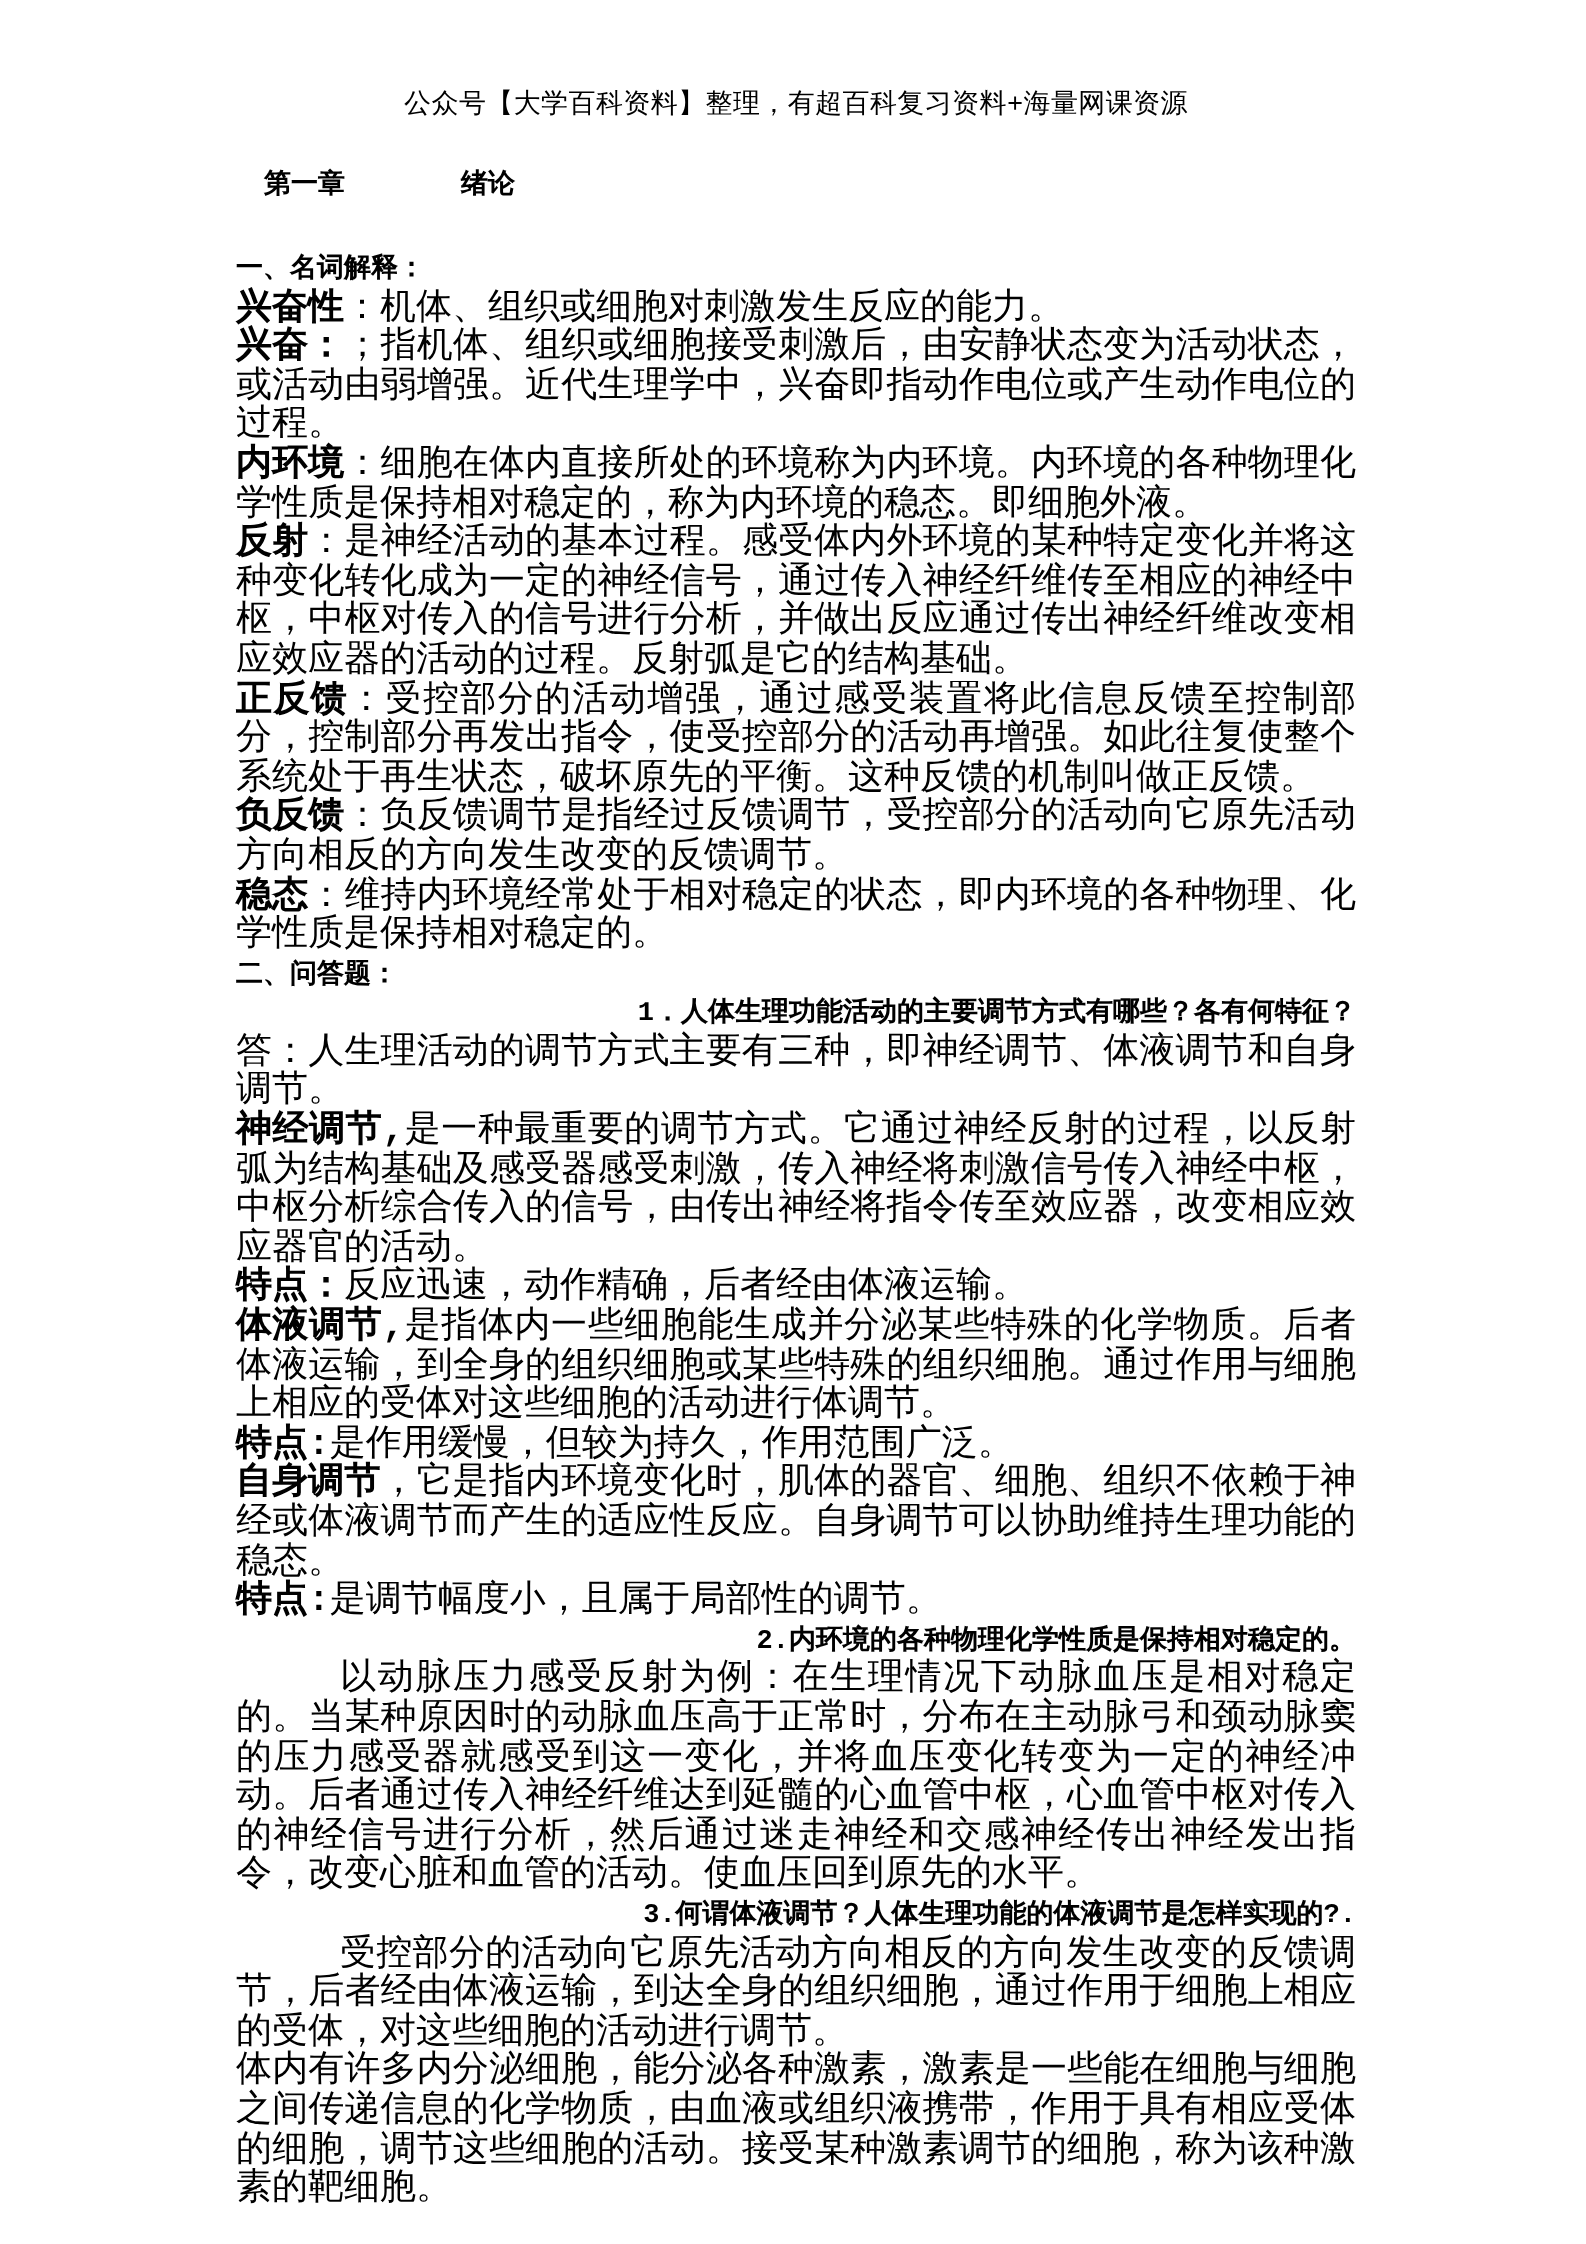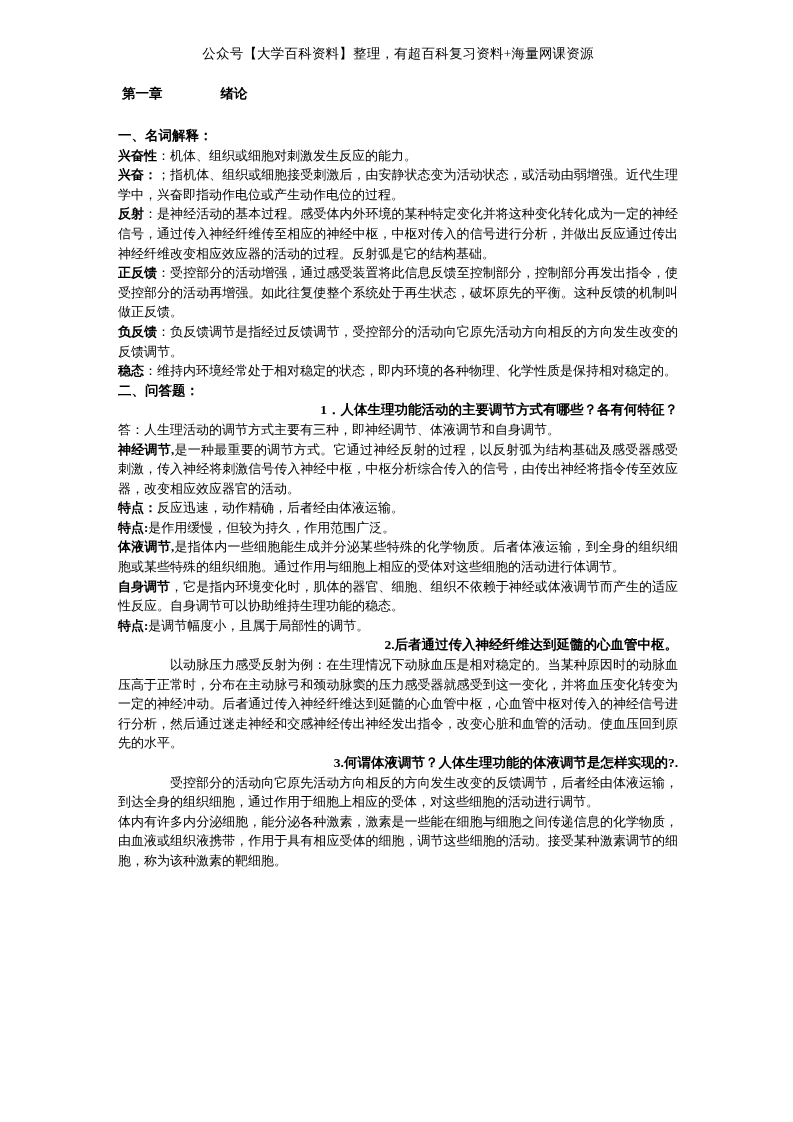--- a/index.html
+++ b/index.html
@@ -18,56 +18,57 @@
     margin: 0 auto;
     background: #ffffff;
     overflow: hidden;
     box-sizing: border-box;
   }
   .content {
     position: absolute;
     left: 118px;
     top: 44px;
     width: 560px;
+    font-family: Liberation Mono, monospace;
   }
 
   
   .site-header {
     font-size: 13.5px;
     line-height: 20px;
     text-align: center;
     letter-spacing: 0.2px;
     margin: 0 0 20px 0;
     white-space: nowrap;
   }
 
   
   .chapter-title {
     font-size: 13.5px;
     line-height: 20px;
     font-weight: bold;
-    margin: 0 0 22px 4px;
+    margin: 0 0 22px 14px;
   }
   .chapter-title .chapter-no { margin-right: 0; }
   .chapter-title .gap {
     display: inline-block;
     width: 58px;
   }
 
   
   .section-heading {
     font-size: 13.5px;
     line-height: 19.6px;
     font-weight: bold;
     margin: 0;
   }
 
   
   p.para {
-    font-size: 13px;
+    font-size: 18px;
     line-height: 19.6px;
     margin: 0;
     text-align: justify;
     text-justify: inter-ideograph;
     letter-spacing: 0;
   }
   p.para.indent { text-indent: 52px; }
   p.para .term {
     font-weight: bold;
   }
@@ -90,48 +91,49 @@
     <div class="chapter-title">
       <span class="chapter-no">第一章</span><span class="gap"></span><span>绪论</span>
     </div>
 
     <div class="section-heading">一、名词解释：</div>
 
     <p class="para"><span class="term">兴奋性</span><span>：</span><span>机体、组织或细胞对刺激发生反应的能力。</span></p>
 
     <p class="para"><span class="term">兴奋：</span><span>；</span><span>指机体、组织或细胞接受刺激后，由安静状态变为活动状态，或活动由弱增强。近代生理学中，兴奋即指动作电位或产生动作电位的过程。</span></p>
 
+    <p class="para"><span class="term">内环境</span><span>：</span><span>细胞在体内直接所处的环境称为内环境。内环境的各种物理化学性质是保持相对稳定的，称为内环境的稳态。即细胞外液。</span></p>
 
     <p class="para"><span class="term">反射</span><span>：</span><span>是神经活动的基本过程。感受体内外环境的某种特定变化并将这种变化转化成为一定的神经信号，通过传入神经纤维传至相应的神经中枢，中枢对传入的信号进行分析，并做出反应通过传出神经纤维改变相应效应器的活动的过程。反射弧是它的结构基础。</span></p>
 
     <p class="para"><span class="term">正反馈</span><span>：</span><span>受控部分的活动增强，通过感受装置将此信息反馈至控制部分，控制部分再发出指令，使受控部分的活动再增强。如此往复使整个系统处于再生状态，破坏原先的平衡。这种反馈的机制叫做正反馈。</span></p>
 
     <p class="para"><span class="term">负反馈</span><span>：</span><span>负反馈调节是指经过反馈调节，受控部分的活动向它原先活动方向相反的方向发生改变的反馈调节。</span></p>
 
     <p class="para"><span class="term">稳态</span><span>：</span><span>维持内环境经常处于相对稳定的状态，即内环境的各种物理、化学性质是保持相对稳定的。</span></p>
 
     <div class="section-heading">二、问答题：</div>
 
     <div class="q-heading"><span>1．</span><span>人体生理功能活动的主要调节方式有哪些？各有何特征？</span></div>
 
     <p class="para"><span>答：人生理活动的调节方式主要有三种，即神经调节、体液调节和自身调节。</span></p>
 
     <p class="para"><span class="term">神经调节,</span><span>是一种最重要的调节方式。它通过神经反射的过程，以反射弧为结构基础及感受器感受刺激，传入神经将刺激信号传入神经中枢，中枢分析综合传入的信号，由传出神经将指令传至效应器，改变相应效应器官的活动。</span></p>
 
     <p class="para"><span class="term">特点：</span><span>反应迅速，动作精确，后者经由体液运输。</span></p>
 
+    <p class="para"><span class="term">体液调节,</span><span>是指体内一些细胞能生成并分泌某些特殊的化学物质。后者体液运输，到全身的组织细胞或某些特殊的组织细胞。通过作用与细胞上相应的受体对这些细胞的活动进行体调节。</span></p>
+
     <p class="para"><span class="term">特点:</span><span>是作用缓慢，但较为持久，作用范围广泛。</span></p>
-
-    <p class="para"><span class="term">体液调节,</span><span>是指体内一些细胞能生成并分泌某些特殊的化学物质。后者体液运输，到全身的组织细胞或某些特殊的组织细胞。通过作用与细胞上相应的受体对这些细胞的活动进行体调节。</span></p>
 
     <p class="para"><span class="term">自身调节</span><span>，它是指内环境变化时，肌体的器官、细胞、组织不依赖于神经或体液调节而产生的适应性反应。自身调节可以协助维持生理功能的稳态。</span></p>
 
     <p class="para"><span class="term">特点:</span><span>是调节幅度小，且属于局部性的调节。</span></p>
 
-    <div class="q-heading"><span>2.</span><span>后者通过传入神经纤维达到延髓的心血管中枢。</span></div>
+    <div class="q-heading"><span>2.</span><span>内环境的各种物理化学性质是保持相对稳定的。</span></div>
 
     <p class="para indent"><span>以动脉压力感受反射为例：在生理情况下动脉血压是相对稳定的。当某种原因时的动脉血压高于正常时，分布在主动脉弓和颈动脉窦的压力感受器就感受到这一变化，并将血压变化转变为一定的神经冲动。后者通过传入神经纤维达到延髓的心血管中枢，心血管中枢对传入的神经信号进行分析，然后通过迷走神经和交感神经传出神经发出指令，改变心脏和血管的活动。使血压回到原先的水平。</span></p>
 
     <div class="q-heading"><span>3.</span><span>何谓体液调节？人体生理功能的体液调节是怎样实现的?.</span></div>
 
     <p class="para indent"><span>受控部分的活动向它原先活动方向相反的方向发生改变的反馈调节，后者经由体液运输，到达全身的组织细胞，通过作用于细胞上相应的受体，对这些细胞的活动进行调节。</span></p>
 
     <p class="para"><span>体内有许多内分泌细胞，能分泌各种激素，激素是一些能在细胞与细胞之间传递信息的化学物质，由血液或组织液携带，作用于具有相应受体的细胞，调节这些细胞的活动。接受某种激素调节的细胞，称为该种激素的靶细胞。</span></p>
 
   </div>

